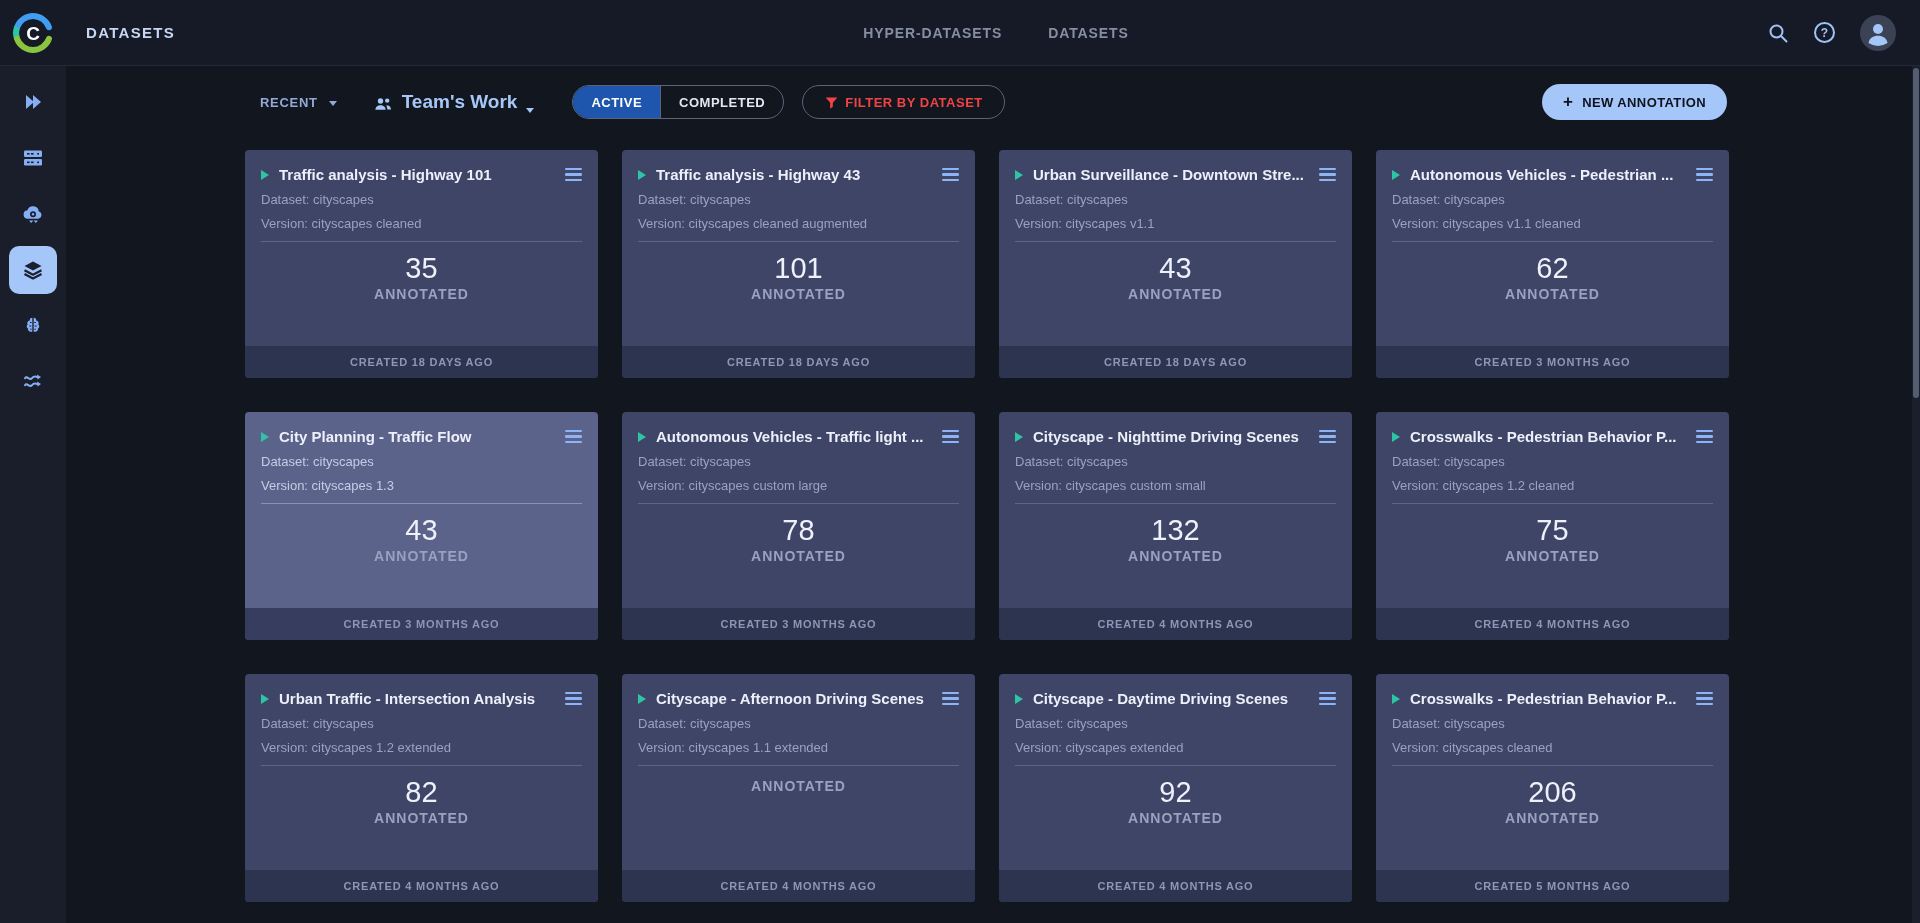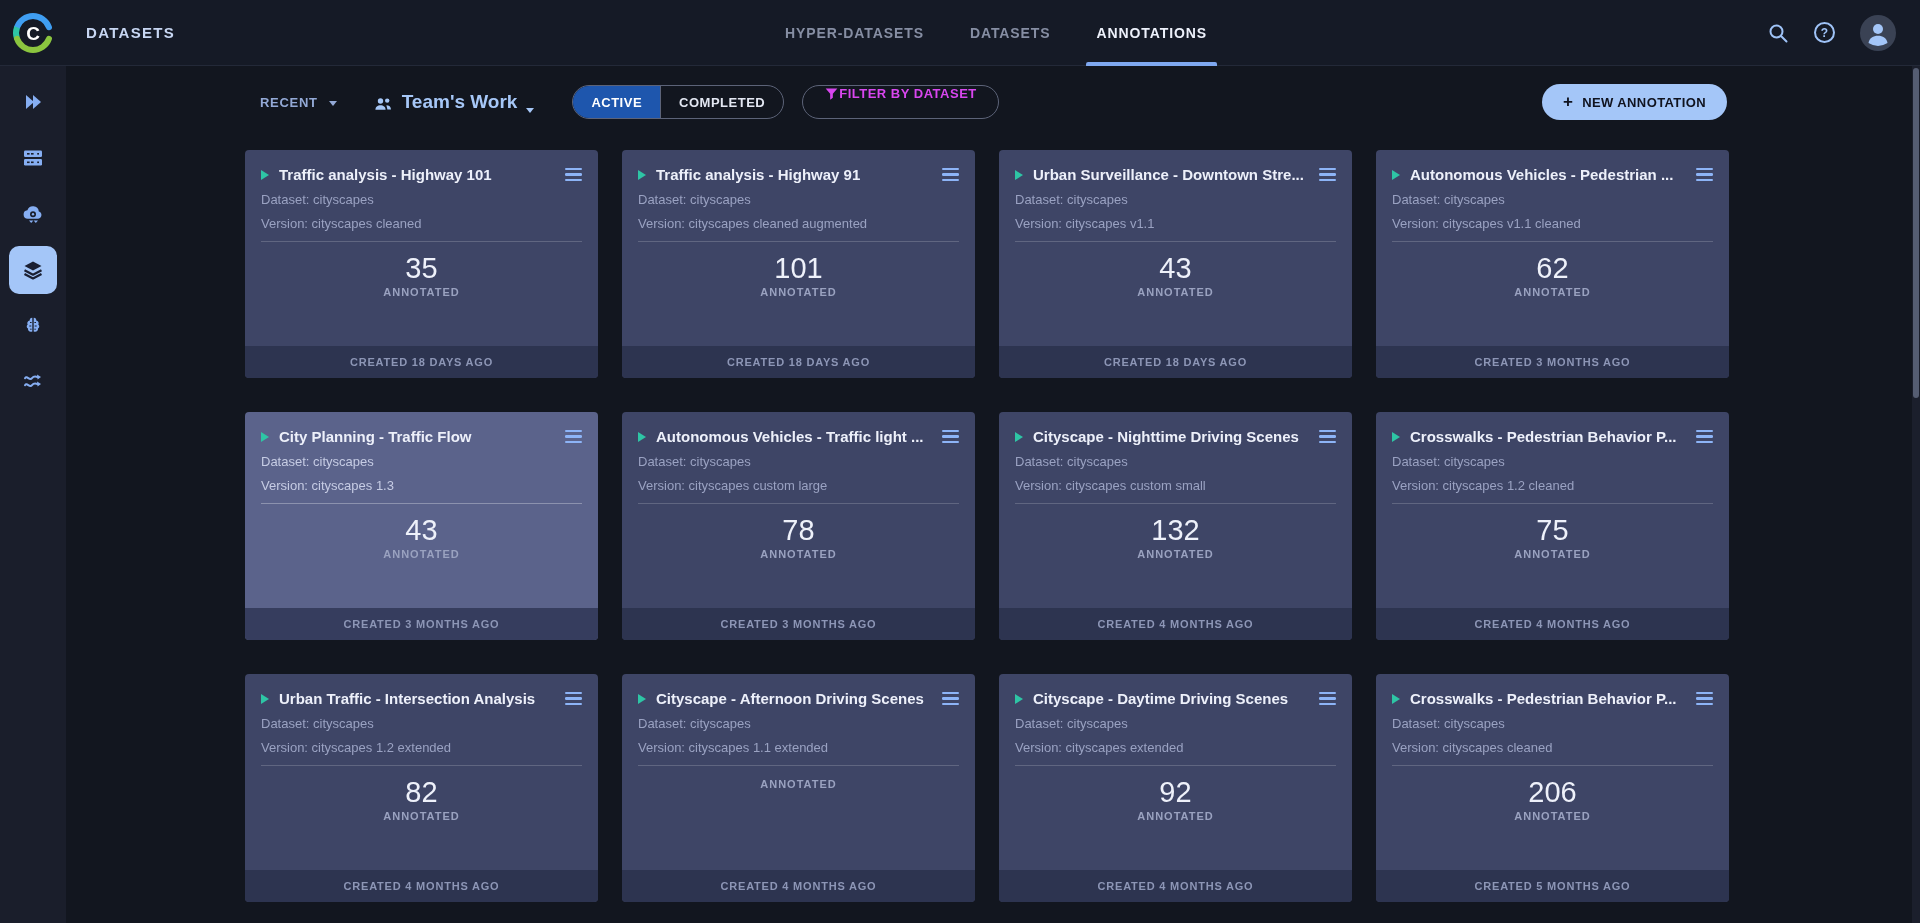--- a/index.html
+++ b/index.html
@@ -66,23 +66,23 @@
   .caret {
     width:0; height:0; display:inline-block;
     border-left:4.5px solid transparent; border-right:4.5px solid transparent;
     border-top:5.5px solid currentColor; margin-top:2px;
   }
   .toggle { display:flex; height:34px; border:1px solid #5c6378; border-radius:17px; overflow:hidden; margin-right:18px; }
   .seg { display:flex; align-items:center; padding:4px 18px; font-size:13px; font-weight:bold; letter-spacing:.5px; cursor:pointer; }
   .seg.on { background: var(--active-blue, #1e56ad); color:#ffffff; }
   .seg.off { color:#e3e7f2; border-left:1px solid #5c6378; }
   .filter-btn {
-    display:flex; align-items:flex-start; gap:0; height:34px;
+    display:flex; align-items:center; gap:6px; height:34px;
     border:1px solid #5c6378; border-radius:17px; padding:0 21px;
-    color:#d946ef; font-weight:bold; font-size:13px; letter-spacing:.5px;
+    color:#ef4444; font-weight:bold; font-size:13px; letter-spacing:.5px;
     background:transparent; cursor:pointer;
   }
   .spacer { flex:1; }
   .new-btn {
     display:flex; align-items:center; gap:9px; height:36px; border:none;
     border-radius:18px; background: var(--accent, #a4c6f8); color:#10131f;
     font-family:inherit; font-weight:bold; font-size:13px; letter-spacing:.4px;
     padding:0 21px; cursor:pointer;
   }
   .new-btn .plus { font-size:17px; font-weight:bold; line-height:1; margin-top:-1px; }
@@ -109,21 +109,21 @@
   }
   .menu-icon { display:flex; flex-direction:column; gap:3px; width:17px; flex:none; cursor:pointer; }
   .menu-icon i { display:block; height:2.5px; background:#8db4f7; border-radius:1.3px; }
   .card-meta { padding:0 16px; color:#9aa2c2; font-size:13px; margin-top:9px; line-height:15px;
     white-space:nowrap; overflow:hidden; }
   .card.highlight .card-meta { color:#c6cce4; }
   .card-divider { height:1px; background:rgba(255,255,255,.18); margin:10px 16px 0; }
   .card.highlight .card-divider { background:rgba(255,255,255,.3); }
   .card-stats { text-align:center; padding-top:10px; }
   .count { font-size:29px; font-weight:normal; color:#eef1fa; line-height:32px; }
-  .count-label { font-size:11px; font-weight:bold; letter-spacing:1px; color:#9aa2c0; margin-top:2px; }
+  .count-label { font-size:14px; font-weight:bold; letter-spacing:1px; color:#9aa2c0; margin-top:2px; }
   .card-footer {
     margin-top:auto; height:32px; line-height:32px; text-align:center;
     background: var(--card-footer, #2d3450); color:#8d96b6;
     font-size:11px; font-weight:bold; letter-spacing:.8px;
   }
   .card.highlight .card-footer { background: var(--card-footer-hl, #363d5e); }
 
   
   .scrollbar { position:absolute; top:66px; right:0; bottom:0; width:8px; background:#1b1f2c; z-index:4; }
   .scroll-thumb { position:absolute; top:2px; right:1px; width:6px; height:330px; border-radius:3px; background:#555d72; cursor:pointer; }
@@ -142,21 +142,20 @@
         <path d="M 6.03 16.19 A 17 17 0 0 0 6.03 27.8" fill="none" stroke="#2ec5a5" stroke-width="6"></path>
         <path d="M 6.03 27.8 A 17 17 0 0 0 37.97 27.8" fill="none" stroke="#8bc53f" stroke-width="6" stroke-linecap="round"></path>
         <text x="22" y="29" text-anchor="middle" font-size="19" font-weight="bold" fill="#ffffff">C</text>
       </svg>
     </div>
     <div class="page-title">DATASETS</div>
 
     <nav class="tabs">
       <div class="tab">HYPER-DATASETS</div>
       <div class="tab">DATASETS</div>
-      <div class="tab active">ANNOTATIONS</div>
     </nav>
 
     <div class="top-icons">
       <span class="icon-btn">
         <svg width="22" height="22" viewBox="0 0 22 22" fill="none" stroke="currentColor" stroke-width="2">
           <circle cx="9.5" cy="9.5" r="6"></circle>
           <path d="M14 14 L19.5 19.5" stroke-linecap="round"></path>
         </svg>
       </span>
       <span class="icon-btn">
@@ -284,21 +283,21 @@
         <div class="card-stats">
           <div class="count">35</div>
           <div class="count-label">ANNOTATED</div>
         </div>
         <footer class="card-footer">CREATED 18 DAYS AGO</footer>
       </article>
 
       <article class="card">
         <div class="card-head">
           <span class="play"></span>
-          <div class="card-title">Traffic analysis - Highway 91</div>
+          <div class="card-title">Traffic analysis - Highway 43</div>
           <span class="menu-icon">
               <i></i>
               <i></i>
               <i></i>
             </span>
         </div>
         <div class="card-meta">Dataset: cityscapes</div>
         <div class="card-meta">Version: cityscapes cleaned augmented</div>
         <div class="card-divider"></div>
         <div class="card-stats">

